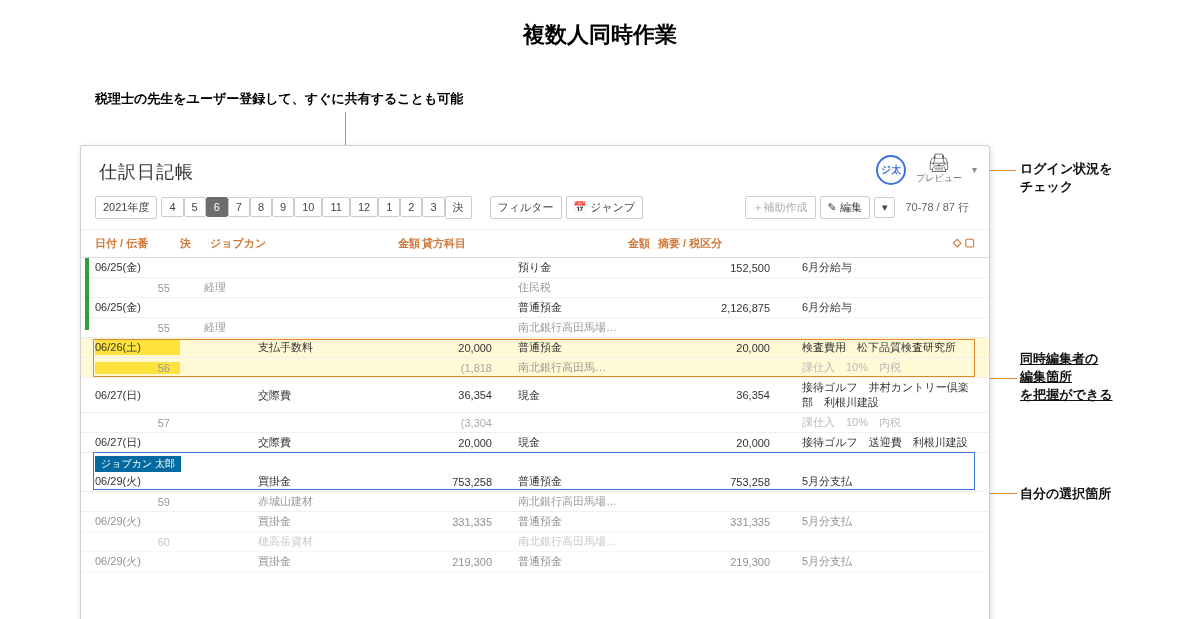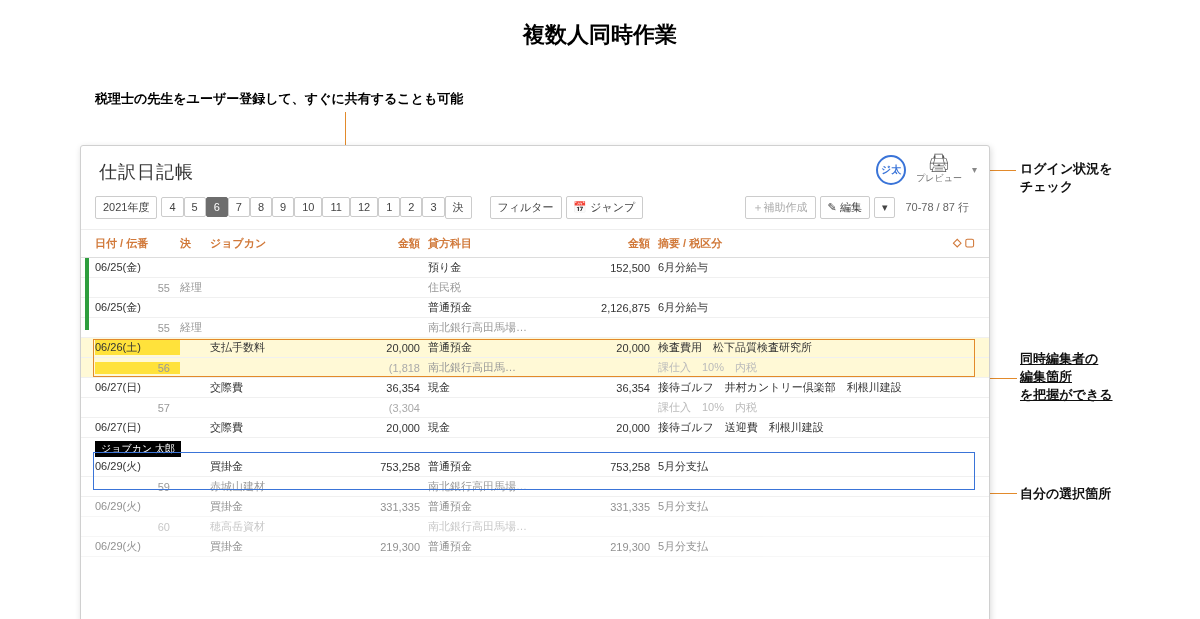--- a/index.html
+++ b/index.html
@@ -21,39 +21,39 @@
   .pg-btn, .tool-btn { border:1px solid #ccc; background:#fff; padding:3px 7px; border-radius:2px; font-size:11px; cursor:pointer; color:#444;}
   .pg-btn.active { background:#6d6d6d; color:#fff; border-color:#6d6d6d; }
   .spacer { flex:1; }
   .range { font-size:11px; color:#666; padding:0 6px;}
 
   .grid-head { display:flex; padding:6px 14px; font-size:11px; color:#d1793a; border-bottom:1px solid #ddd; font-weight:600;}
   .col-date { width:85px; }
   .col-settle { width:30px; }
   .col-debit { width:140px; }
   .col-amt1 { width:70px; text-align:right; }
-  .col-credit { width:160px; padding-left:8px;}
+  .col-credit { width:160px; padding-left:2px;}
   .col-amt2 { width:70px; text-align:right; }
   .col-desc { flex:1; padding-left:8px; }
   .head-icons { width:40px; text-align:right; color:#d1793a;}
 
   .grid-body { position:relative; }
-  .row { display:flex; padding:2px 14px; font-size:11px; color:#333; border-bottom:1px solid #f0f0f0; min-height:18px; align-items:center;}
+  .row { display:flex; padding:2px 14px; font-size:11px; color:#333; border-bottom:1px solid #f0f0f0; min-height:18px; align-items:center;gap:24px;}
   .row.sub { color:#999; }
   .row .col-date { color:#333;}
   .row.sub .col-date { text-align:right; padding-right:10px; color:#999;}
   .row .col-amt1, .row .col-amt2 { text-align:right; }
   .row.sub .col-amt1 { color:#aaa;}
   .green-bar { position:absolute; left:4px; width:4px; background:#2e9e3e; }
   .gb1 { top:0; height:72px; }
 
   .hl-yellow { background:#fff9d6; }
   .hl-yellow .col-date { background:#ffe23b; }
 
-  .user-tag { position:absolute; left:14px; background:#000000; color:#fff; font-size:10px; padding:1px 6px; z-index:5;}
+  .user-tag { position:absolute; left:14px; background:#0369a1; color:#fff; font-size:10px; padding:1px 6px; z-index:5;}
 
   .other-edit-box { position:absolute; border:1px solid #e28a2b; pointer-events:none; }
   .self-box { position:absolute; border:1px solid #3a74d8; pointer-events:none; }
 
   
   .callout { position:absolute; font-size:13px; font-weight:600; color:#111; }
   .callout-line { position:absolute; border-top:1px solid #e28a2b; }
 
   .desc-gray { color:#bbb;margin-top:44px; }
 </style>

